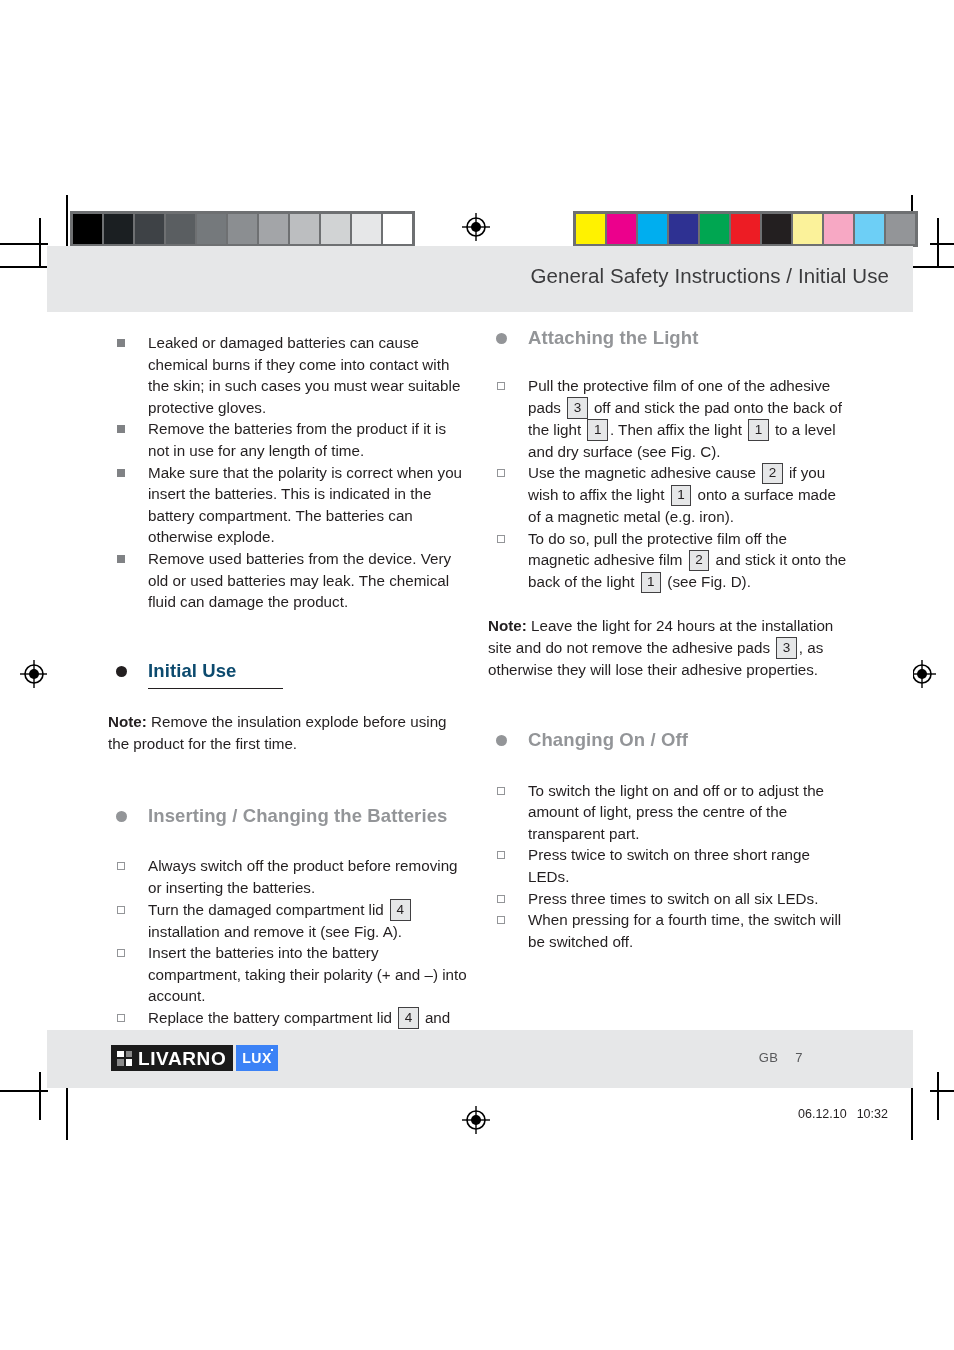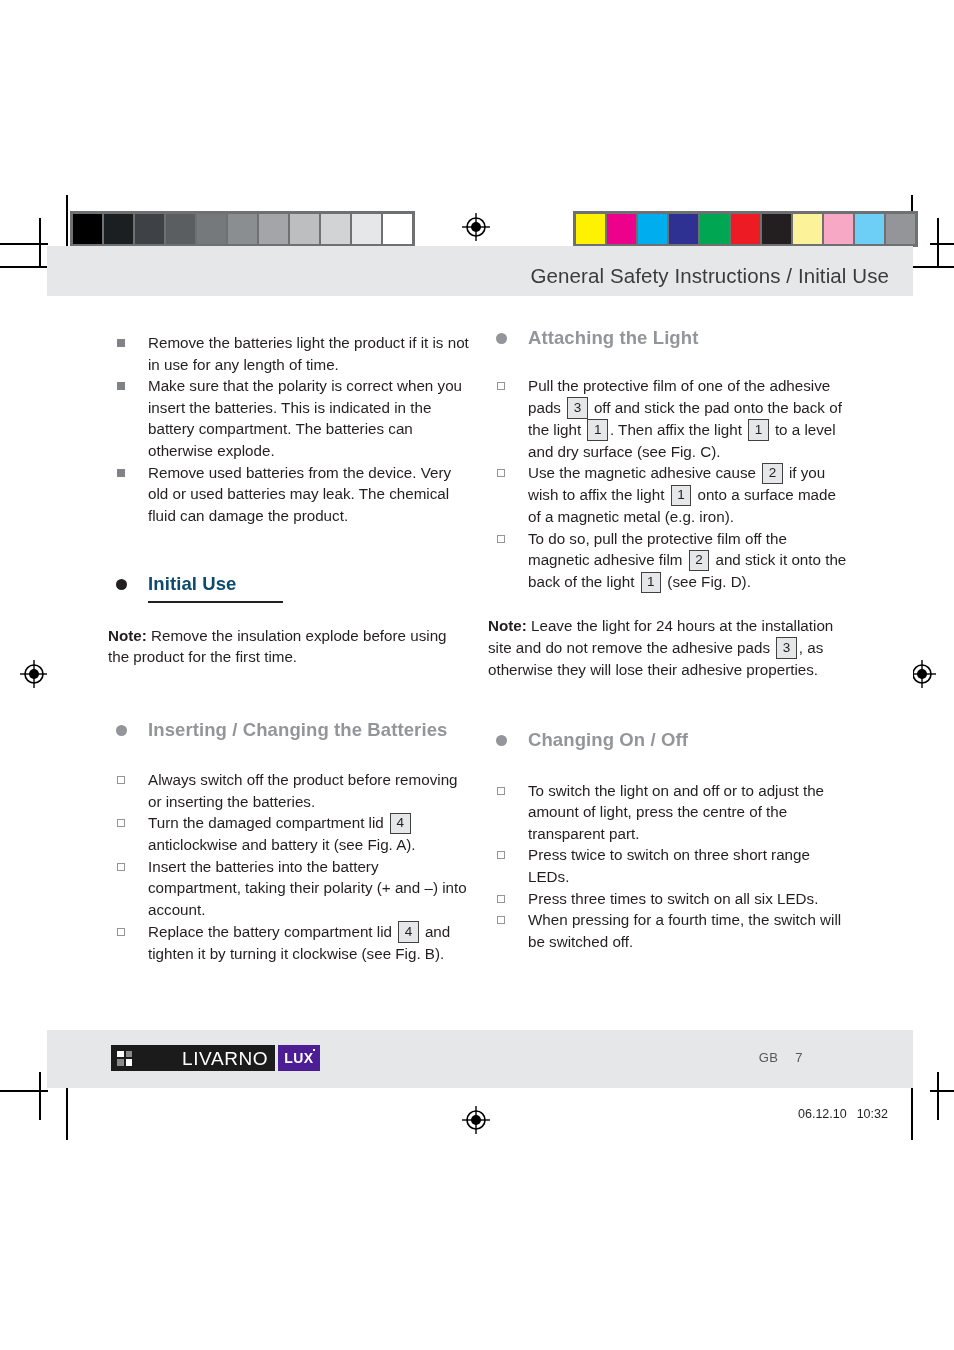--- a/index.html
+++ b/index.html
@@ -54,21 +54,21 @@
     width: 866px;
     height: 842px;
     background: #ffffff;
   }
 
   .header-band {
     position: absolute;
     left: 0;
     top: 0;
     width: 866px;
-    height: 50px;
+    height: 66px;
     background: #e6e7e8;
   }
   .header-title {
     position: absolute;
     right: 24px;
     top: 18px;
     font-size: 20.5px;
     font-weight: 400;
     color: #3b3b3d;
     letter-spacing: 0.1px;
@@ -106,27 +106,26 @@
     grid-template-columns: 1fr 1fr;
     grid-template-rows: 1fr 1fr;
     gap: 2px;
     margin-right: 6px;
   }
   .logo-glyph i { background: #ffffff; display: block; }
   .logo-glyph i.dim { background: #8a8a8a; }
   .logo-word {
     color: #ffffff;
     font-size: 19px;
-    font-weight: normal;
+    font-weight: bold;
     letter-spacing: 0.6px;
     line-height: 1;
-    margin-left: 44px;
   }
   .logo-lux {
-    background: #4c1d95;
+    background: #3b82f6;
     display: flex;
     align-items: center;
     padding: 0 6px;
     margin-left: 3px;
     position: relative;
   }
   .logo-lux-word {
     color: #ffffff;
     font-size: 14px;
     font-weight: bold;
@@ -344,21 +343,25 @@
 
   <div class="columns">
 
     <div class="col col-left">
 
       <div style="height:20px;"></div>
 
       <ul class="list">
         <li>
           <span class="marker solid"></span>
-          <span>Remove the batteries light the product if it is not in use for any length of time.</span>
+          <span>Leaked or damaged batteries can cause chemical burns if they come into contact with the skin; in such cases you must wear suitable protective gloves.</span>
+        </li>
+        <li>
+          <span class="marker solid"></span>
+          <span>Remove the batteries from the product if it is not in use for any length of time.</span>
         </li>
         <li>
           <span class="marker solid"></span>
           <span>Make sure that the polarity is correct when you insert the batteries. This is indicated in the battery compartment. The batteries can otherwise explode.</span>
         </li>
         <li>
           <span class="marker solid"></span>
           <span>Remove used batteries from the device. Very old or used batteries may leak. The chemical fluid can damage the product.</span>
         </li>
       </ul>
@@ -386,21 +389,21 @@
 
       <div style="height:27px;"></div>
 
       <ul class="list">
         <li>
           <span class="marker hollow"></span>
           <span>Always switch off the product before removing or inserting the batteries.</span>
         </li>
         <li>
           <span class="marker hollow"></span>
-          <span>Turn the damaged compartment lid </span><span class="ref">4</span><span> anticlockwise and battery it (see Fig. A).</span>
+          <span>Turn the damaged compartment lid </span><span class="ref">4</span><span> installation and remove it (see Fig. A).</span>
         </li>
         <li>
           <span class="marker hollow"></span>
           <span>Insert the batteries into the battery compartment, taking their polarity (+ and –) into account.</span>
         </li>
         <li>
           <span class="marker hollow"></span>
           <span>Replace the battery compartment lid </span><span class="ref">4</span><span> and tighten it by turning it clockwise (see Fig. B).</span>
         </li>
       </ul>

